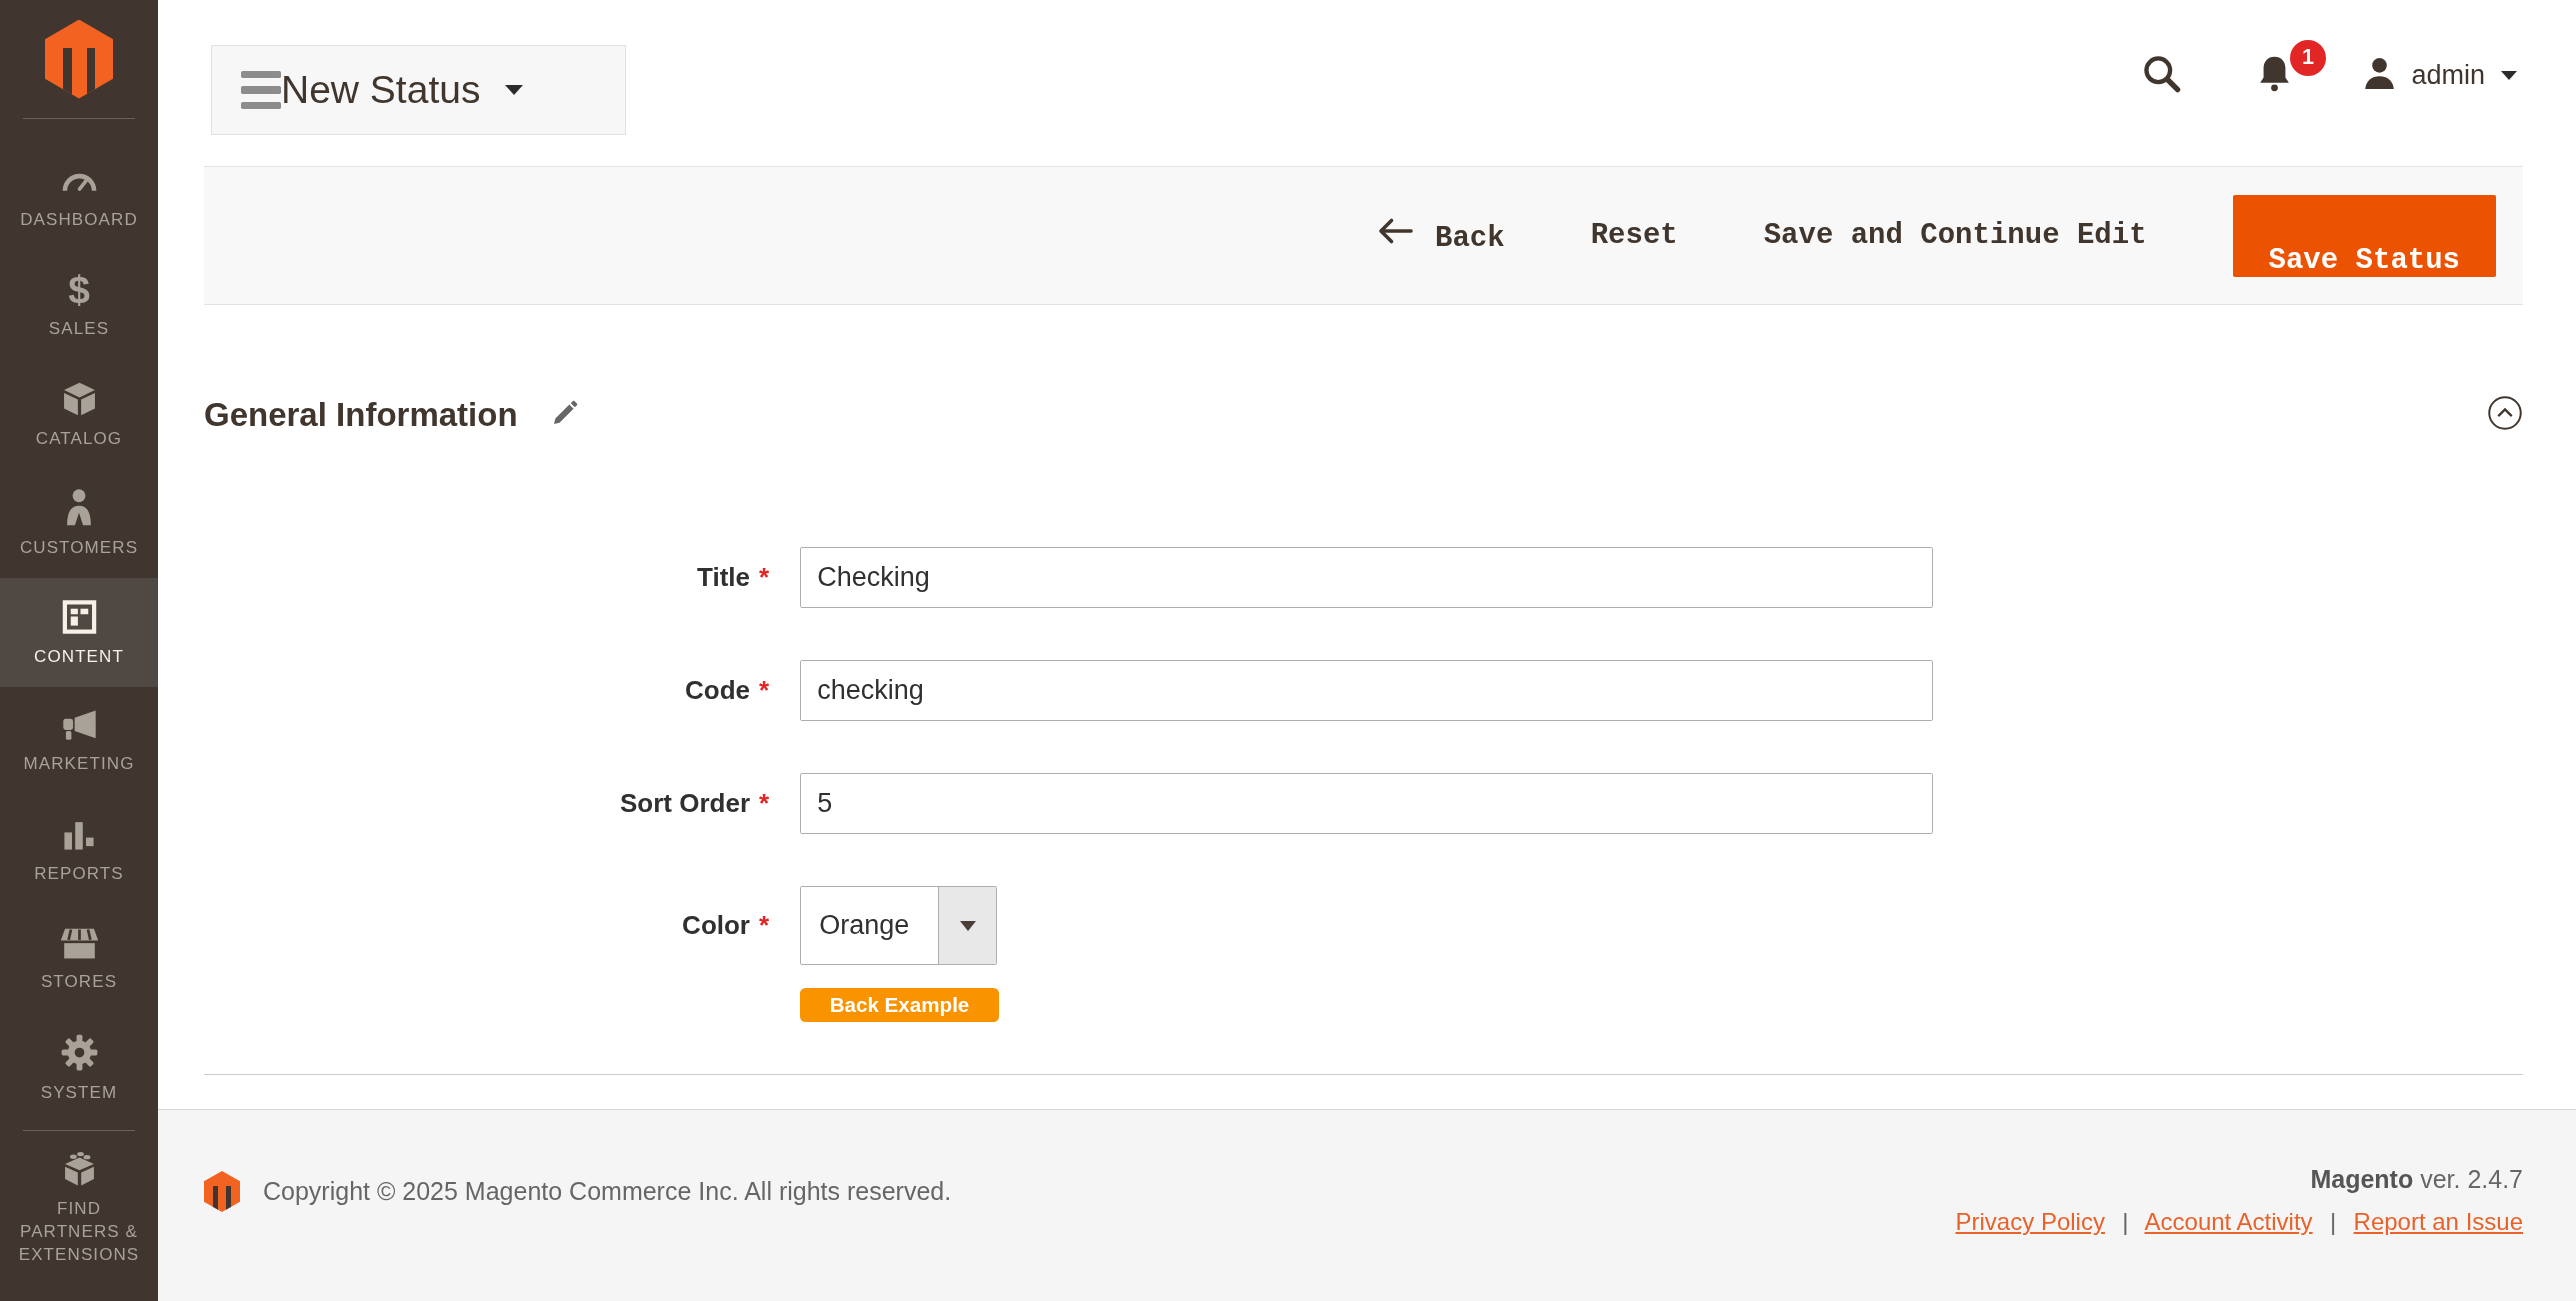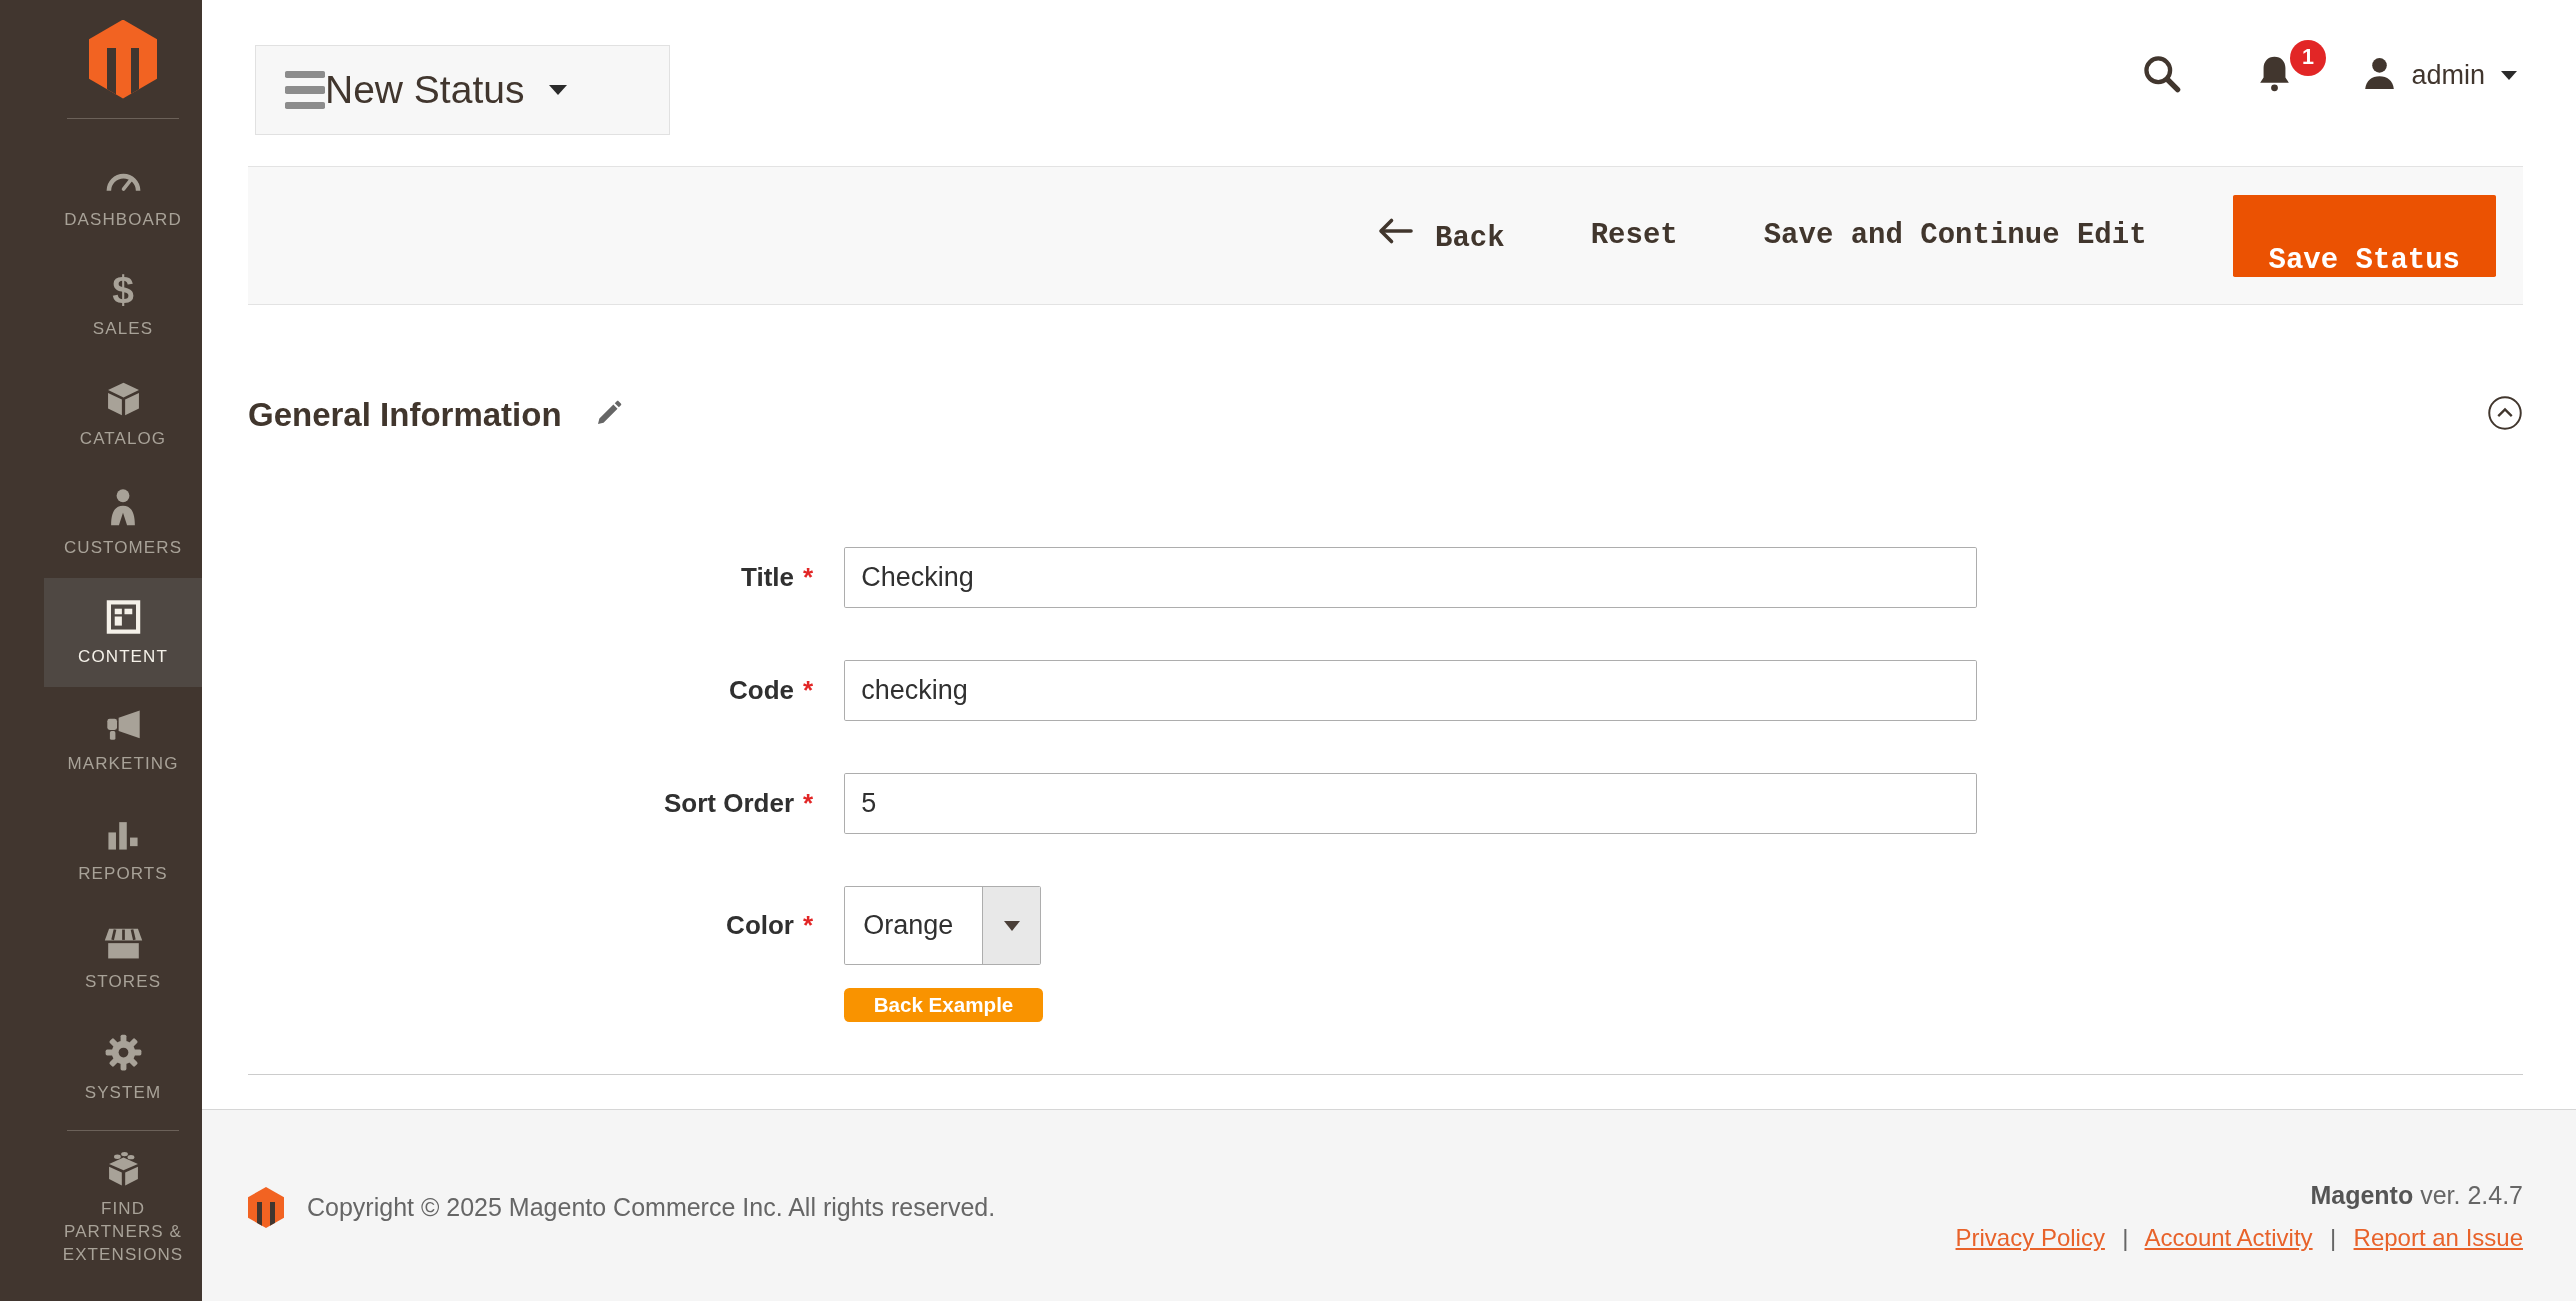--- a/index.html
+++ b/index.html
@@ -7,21 +7,21 @@
     width:2576px; height:1301px; overflow:hidden;
     font-family:"Liberation Sans","DejaVu Sans",sans-serif;
     background:#ffffff; color:#303030;
     -webkit-font-smoothing:antialiased;
   }
   .app { display:flex; width:2576px; height:1301px; }
 
   
   .sidebar {
     width:158px; flex:0 0 158px; height:1301px;
-    background:#41362f; display:flex; flex-direction:column;padding-left:44px;
+    background:#41362f; display:flex; flex-direction:column;
   }
   .logo-wrap { height:118px; display:flex; align-items:center; justify-content:center; }
   .m-logo {
     position:relative; width:68px; height:79px; background:#f26322;
     clip-path:polygon(50% 0, 100% 25%, 100% 75%, 50% 100%, 0 75%, 0 25%);
   }
   .m-logo::before, .m-logo::after {
     content:""; position:absolute; top:36%; bottom:0; width:13%;
     background:#41362f;
   }
@@ -120,21 +120,21 @@
   .status-badge {
     display:inline-flex; align-items:center; justify-content:center;
     min-width:199px; height:34px; box-sizing:border-box; padding:0 21.5px;
     background:#f99300; border-radius:5.4px; color:#fff; font-size:20.6px; font-weight:bold;
   }
   .section-divider { margin-top:52px; border-bottom:1.8px solid #cccccc; height:0; }
 
   
   .page-footer {
     box-sizing:border-box; height:192px; background:#f5f5f5; border-top:1.8px solid #d6d6d6;
-    display:flex; align-items:flex-start; padding:16px 53px 0 46px;
+    display:flex; align-items:flex-start; padding:0 53px 0 46px;
   }
   .footer-left { display:flex; align-items:center; gap:23px; margin-top:61px; }
   .m-logo.small { width:36px; height:41px; }
   .copyright { font-size:25px; color:#666; }
   .footer-right { margin-left:auto; margin-top:55px; text-align:right; }
   .version-line { font-size:25px; color:#666; }
   .version-line .brand { font-weight:bold; color:#555; }
   .links-line { margin-top:14.3px; font-size:24px; }
   .links-line a { color:#e8622a; text-decoration:underline; }
   .links-line .sep { color:#666; margin:0 10.7px; }

